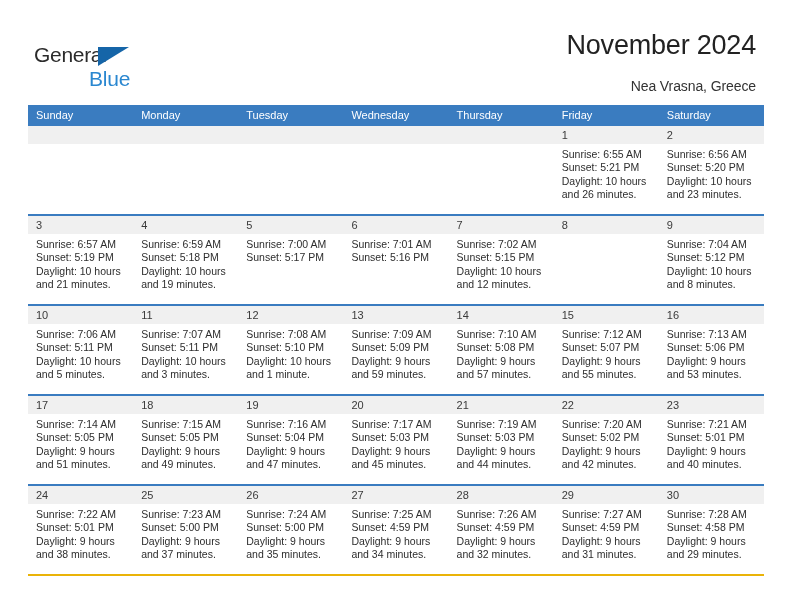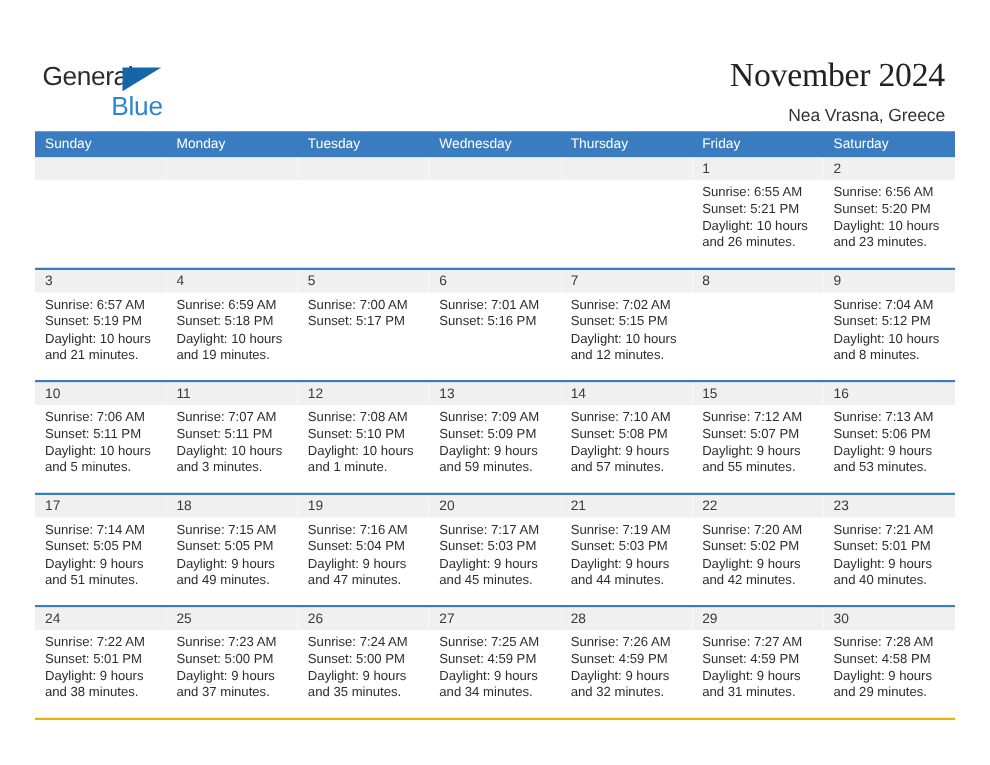--- a/index.html
+++ b/index.html
@@ -15,24 +15,24 @@
     position: relative;
     width: 792px;
     height: 612px;
     background: #ffffff;
   }
 
   
   .top-bar {
     position: absolute;
     left: 0; right: 0;
-    top: 38px;
+    top: 24px;
     height: 70px;
     display: flex;
-    align-items: center;
+    align-items: flex-end;
     justify-content: space-between;
     padding: 0 36px 0 34px;
   }
   .logo {
     position: relative;
     width: 120px;
     height: 56px;
     padding-top: 6px;
   }
   .logo-general {
@@ -64,26 +64,25 @@
     text-align: right;
     padding-top: 0px;
   }
   .cal-title {
     font-size: 27px;
     color: #222222;
     line-height: 1.05;
     font-weight: normal;
     margin: 0;
     letter-spacing: -0.2px;
-    font-family: Liberation Serif, serif;
   }
   .cal-subtitle {
     font-size: 14px;
     color: #333333;
-    margin-top: 9px;
+    margin-top: 19px;
     letter-spacing: -0.1px;
   }
 
   
   .calendar {
     position: absolute;
     left: 28px;
     top: 105px;
     width: 736px;
   }

